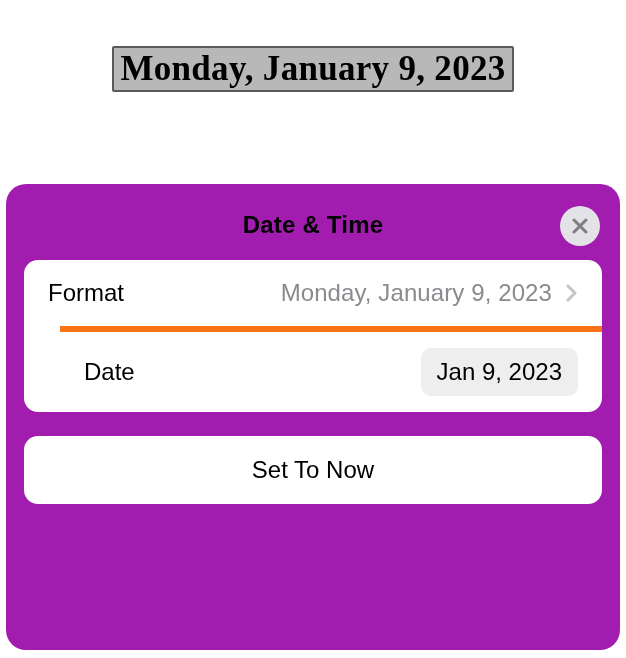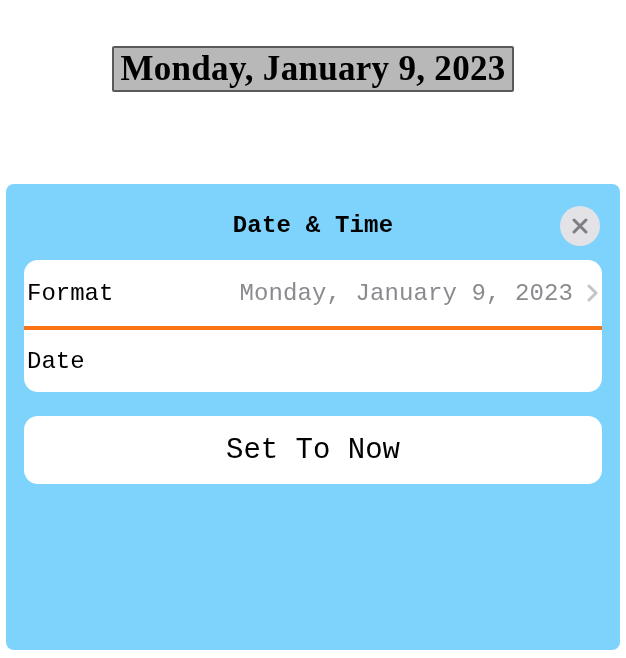--- a/index.html
+++ b/index.html
@@ -31,24 +31,23 @@
       color: #000;
       padding: 1px 6px;
       font-family: Georgia, "Times New Roman", serif;
     }
     .popover {
       position: absolute;
       left: 6px;
       right: 6px;
       top: 184px;
       bottom: 8px;
-      background: #7dd3fc;
-      border-radius: 8px;
+      background: #a21caf;
+      border-radius: 20px;
       padding: 12px 18px 18px 18px;
-      font-family: Liberation Mono, monospace;
     }
     .popover-header {
       position: relative;
       height: 58px;
       display: flex;
       align-items: center;
       justify-content: center;
     }
     .popover-title {
       font-size: 24px;
@@ -79,25 +78,26 @@
     .group {
       background: #fff;
       border-radius: 14px;
       overflow: hidden;
       margin-top: 6px;
     }
     .row {
       display: flex;
       align-items: center;
       justify-content: space-between;
-      padding: 16px 3px;
+      padding: 16px 24px;
       min-height: 66px;
     }
     .row + .row {
-      border-top: 4px solid #f97316;
+      border-top: 6px solid #f97316;
+      margin-left: 36px;
     }
     .row-label {
       font-size: 24px;
       color: #000;
       font-weight: 400;
     }
     .row-right {
       display: flex;
       align-items: center;
       gap: 10px;
@@ -128,21 +128,21 @@
       cursor: pointer;
     }
     .action-button {
       background: #fff;
       border-radius: 14px;
       width: 100%;
       height: 68px;
       display: flex;
       align-items: center;
       justify-content: center;
-      font-size: 29px;
+      font-size: 24px;
       color: #000;
       font-weight: 400;
       margin-top: 24px;
       cursor: pointer;
     }
     .format-row {
       cursor: pointer;
     }
   </style>
 </head>
@@ -169,19 +169,20 @@
       <div class="row-right">
         <span class="format-value">Monday, January 9, 2023</span>
         <svg class="chevron" viewBox="0 0 12 20">
           <polyline points="2,3 9,10 2,17"></polyline>
         </svg>
       </div>
     </div>
     <div class="row">
       <span class="row-label">Date</span>
       <div class="row-right">
+        <span class="pill">Jan 9, 2023</span>
       </div>
     </div>
   </div>
 
   <div class="action-button">Set To Now</div>
 
 </div>
 
 </body></html>

